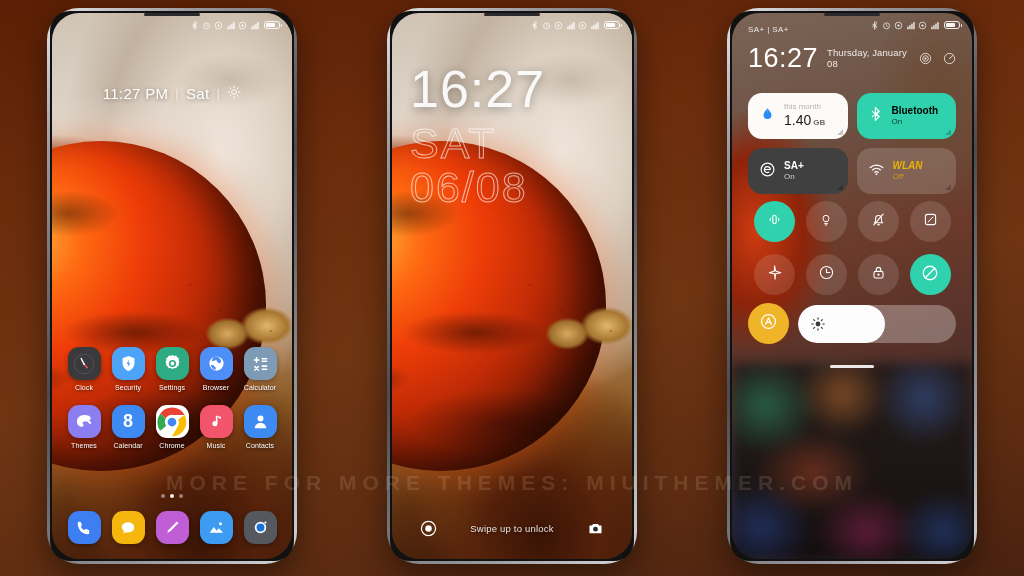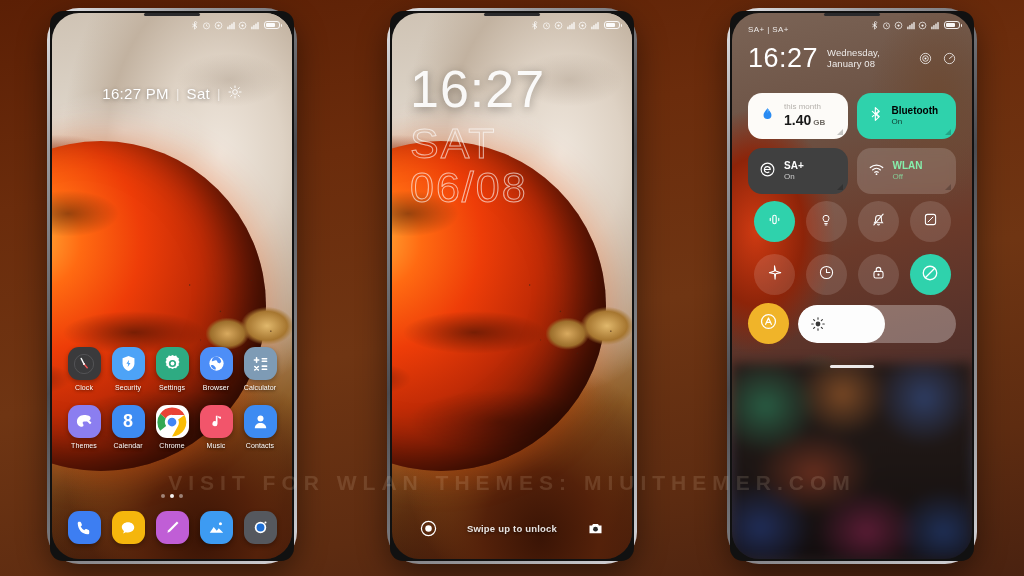--- a/index.html
+++ b/index.html
@@ -23,21 +23,21 @@
   
   .phone {
     position:absolute;
     border-radius:32px;
     background:linear-gradient(135deg,#e8e8ea 0%,#9a9a9e 18%,#4b4b50 48%,#98989c 80%,#d8d8dc 100%);
     padding:3px;
     box-shadow:0 10px 30px rgba(0,0,0,0.45);
   }
   .phone-inner {
     width:100%; height:100%;
-    border-radius:13px;
+    border-radius:20px;
     background:#111;
     padding:2px;
     overflow:hidden;
     position:relative;
   }
   .screen {
     width:100%; height:100%;
     border-radius:27px;
     overflow:hidden;
     position:relative;
@@ -172,21 +172,20 @@
     position:absolute; left:18px; top:108px; z-index:18;
     font-size:43px; line-height:1.03; font-weight:300;
     letter-spacing:2px;
     color:transparent;
     -webkit-text-stroke:1px rgba(255,255,255,0.62);
   }
   .lock-bottom {
     position:absolute; left:0; right:0; bottom:22px; z-index:18;
     display:flex; align-items:center; justify-content:space-between;
     padding:0 28px;
-    font-weight:bold;
   }
   .lock-hint {
     flex:1; text-align:center; color:rgba(255,255,255,.88);
     font-size:9.5px; letter-spacing:.2px; text-shadow:0 1px 3px rgba(0,0,0,.5);
   }
   .lk-btn { width:17px; height:17px; display:flex; align-items:center; justify-content:center; }
 
   
   .cc-wall {
     position:absolute; inset:0;
@@ -225,26 +224,26 @@
   }
   .tile .corner {
     position:absolute; right:5px; bottom:4px;
     width:0; height:0; border-style:solid;
     border-width:0 0 6px 6px; border-color:transparent transparent rgba(0,0,0,.22) transparent;
   }
   .tile-txt { display:flex; flex-direction:column; line-height:1.18; }
   .tile-title { font-size:10px; font-weight:600; }
   .tile-sub { font-size:8px; opacity:.72; }
   .tile-data { background:#fdfbf8; }
-  .tile-data .tile-title { color:#1a1a1a; font-size:14px; font-weight:700; }
+  .tile-data .tile-title { color:#1a1a1a; font-size:14px; font-weight:400; }
   .tile-data .tile-sub { color:#9a958f; font-size:8px; }
   .tile-data .unit { font-size:8px; font-weight:600; color:#6f6a64; margin-left:2px; }
   .tile-bt { background:#2fd2ac; color:#000000; }
   .tile-sa { background:#404040; color:#fff; }
-  .tile-wlan { background:rgba(255,255,255,0.16); color:#86efac; backdrop-filter:blur(4px); }
+  .tile-wlan { background:rgba(255,255,255,0.16); color:#eab308; backdrop-filter:blur(4px);font-style:italic; }
 
   .toggles {
     position:absolute; left:16px; right:16px; top:188px; z-index:18;
     display:grid; grid-template-columns:repeat(4,1fr); row-gap:12px; justify-items:center;
   }
   .tg {
     width:41px; height:41px; border-radius:50%;
     display:flex; align-items:center; justify-content:center;
     background:rgba(255,255,255,0.13);
   }
@@ -285,21 +284,21 @@
   }
   .home-ind {
     position:absolute; left:50%; transform:translateX(-50%);
     top:352px; width:44px; height:3px; border-radius:2px;
     background:rgba(255,255,255,.9); z-index:20;
   }
 </style>
 </head>
 <body>
 
-<div class="watermark">VISIT FOR WLAN THEMES: MIUITHEMER.COM</div>
+<div class="watermark">MORE FOR MORE THEMES: MIUITHEMER.COM</div>
 
 <div class="phone" id="phone1">
   <div class="phone-inner">
     <div class="speaker"></div>
     <div class="screen">
       <div class="wall">
         <div class="hazeTop"></div>
         <div class="planet"></div>
         <div class="rocks"></div>
         <div class="dust"></div>
@@ -343,21 +342,21 @@
               <rect x="2" y="15" width="3.6" height="7" fill="#fff"></rect>
               <rect x="7.4" y="11" width="3.6" height="11" fill="#fff"></rect>
               <rect x="12.8" y="7" width="3.6" height="15" fill="#fff"></rect>
               <rect x="18.2" y="3" width="3.6" height="19" fill="#fff"></rect>
             </svg>
         </span>
         <span class="batt"></span>
       </div>
 
       <div class="hs-clock">
-        <span>16:27 PM</span>
+        <span>11:27 PM</span>
         <span class="sep">|</span>
         <span>Sat</span>
         <span class="sep">|</span>
         <span>
           <svg viewBox="0 0 24 24" width="14" height="14">
               <circle cx="12" cy="12" r="4" fill="none" stroke="#fff" stroke-width="1.6"></circle>
               <g stroke="#fff" stroke-width="1.6" stroke-linecap="round">
                 <path d="M12 1.6v3"></path>
                 <path d="M12 19.4v3"></path>
                 <path d="M1.6 12h3"></path>
@@ -643,21 +642,21 @@
               <rect x="7.4" y="11" width="3.6" height="11" fill="#fff"></rect>
               <rect x="12.8" y="7" width="3.6" height="15" fill="#fff"></rect>
               <rect x="18.2" y="3" width="3.6" height="19" fill="#fff"></rect>
             </svg>
         </span>
         <span class="batt"></span>
       </div>
 
       <div class="cc-head">
         <span class="cc-time">16:27</span>
-        <span class="cc-date">Wednesday, January 08</span>
+        <span class="cc-date">Thursday, January 08</span>
         <span class="cc-head-ics">
           <span>
             <svg viewBox="0 0 24 24" width="13" height="13">
                 <circle cx="12" cy="12" r="9.5" fill="none" stroke="#fff" stroke-width="1.4"></circle>
                 <circle cx="12" cy="12" r="5.2" fill="none" stroke="#fff" stroke-width="1.4"></circle>
                 <circle cx="12" cy="12" r="1.9" fill="#fff"></circle>
               </svg>
           </span>
           <span>
             <svg viewBox="0 0 24 24" width="13" height="13">

